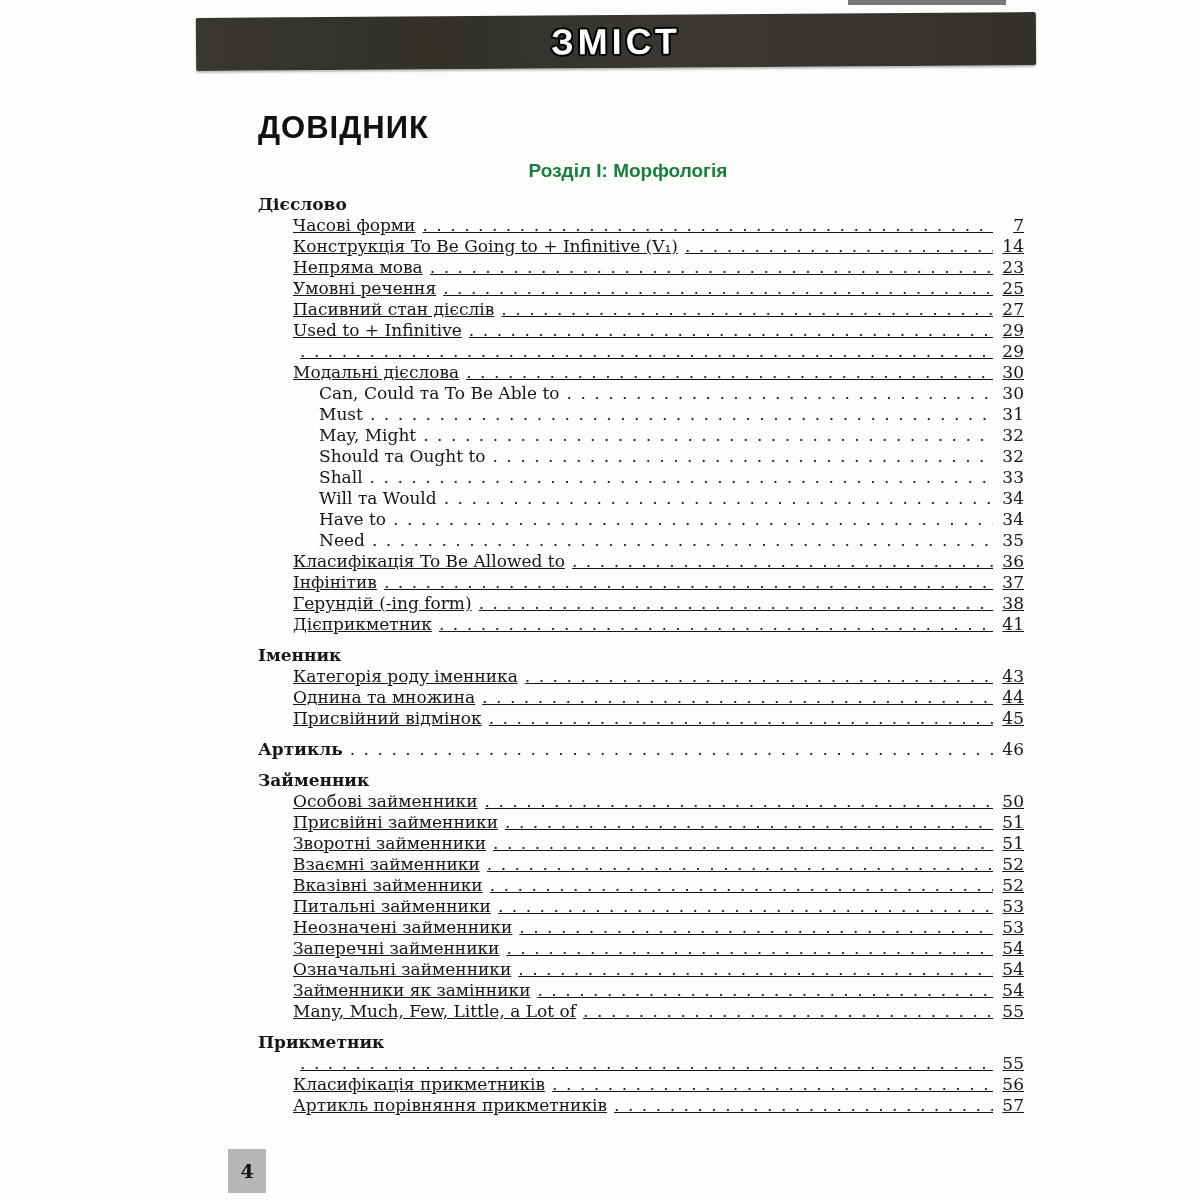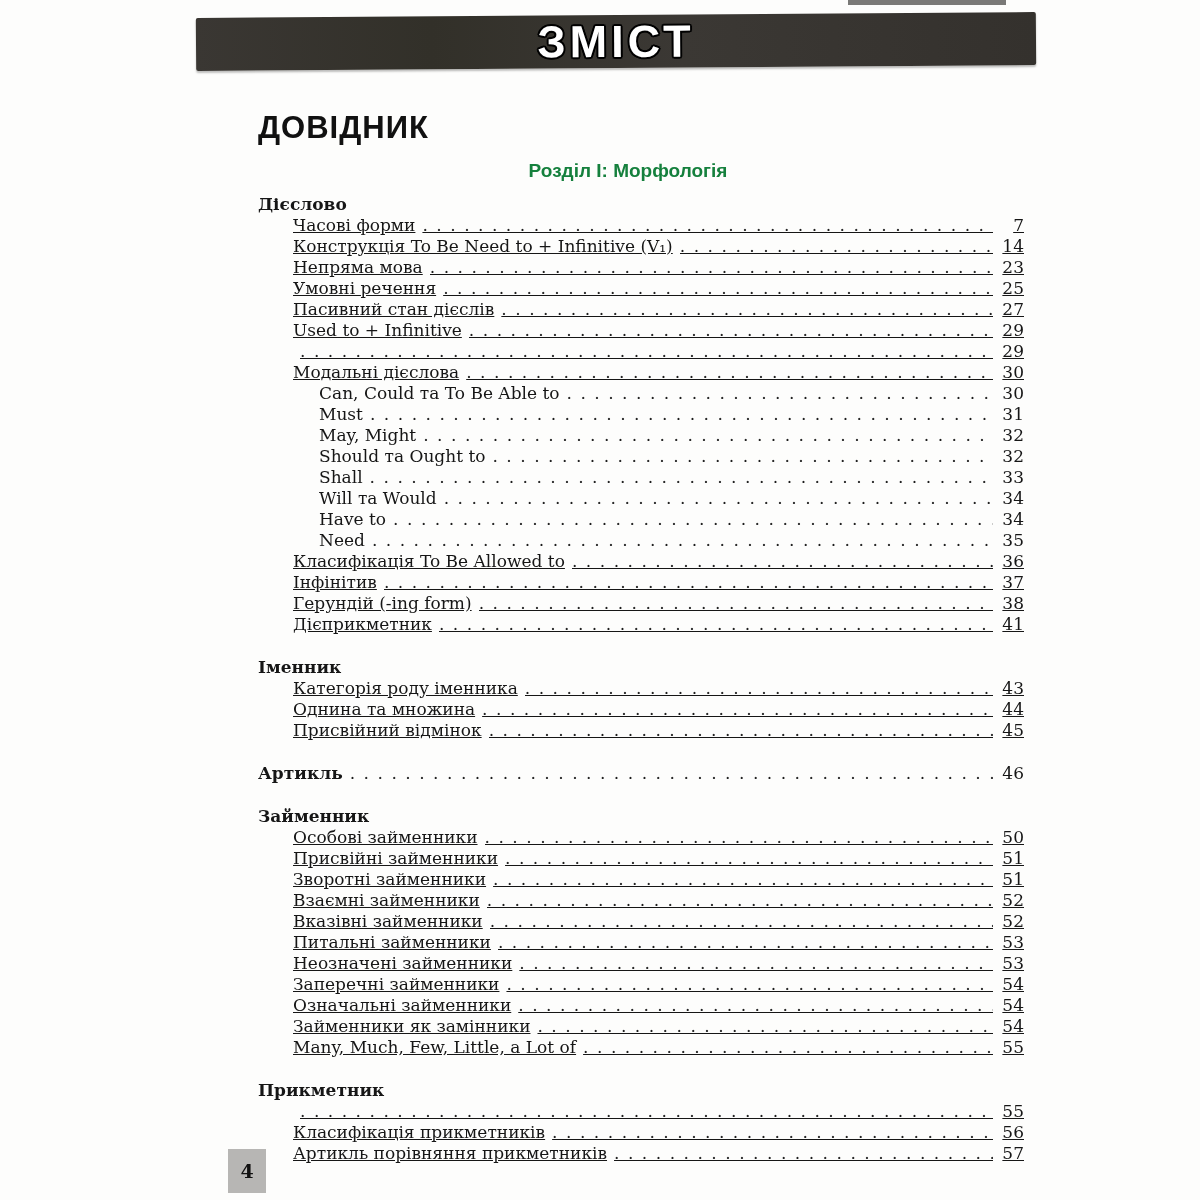--- a/index.html
+++ b/index.html
@@ -36,21 +36,21 @@
     transform: rotate(-0.4deg);
     display: flex;
     align-items: center;
     justify-content: center;
     border-radius: 2px;
     box-shadow: 0 2px 2px rgba(0,0,0,0.25);
   }
   .banner-title {
     font-family: "Liberation Sans", sans-serif;
     font-weight: bold;
-    font-size: 45px;
+    font-size: 36px;
     letter-spacing: 4px;
     color: #ffffff;
     text-shadow:
       2px 0 0 #000, -2px 0 0 #000, 0 2px 0 #000, 0 -2px 0 #000,
       1.5px 1.5px 0 #000, -1.5px -1.5px 0 #000,
       1.5px -1.5px 0 #000, -1.5px 1.5px 0 #000;
   }
   .heading {
     position: absolute;
     left: 258px;
@@ -74,21 +74,21 @@
     color: #15803d;
   }
   .toc {
     position: absolute;
     left: 258px;
     top: 194px;
     width: 766px;
     font-size: 17px;
     line-height: 21px;
   }
-  .toc-section { margin-top: 22px; }
+  .toc-section { margin-top: 10px; }
   .toc-section:first-child { margin-top: 0; }
   .toc-row {
     display: flex;
     align-items: baseline;
     height: 21px;
     white-space: nowrap;
   }
   .sec-title { font-weight: bold; }
   .lvl1 { padding-left: 35px; text-decoration: underline; }
   .lvl2 { padding-left: 61px; }
@@ -142,21 +142,21 @@
       <div class="toc-section">
         <div class="toc-row">
           <span class="sec-title">Дієслово</span>
         </div>
         <div class="toc-row lvl1">
           <span class="entry-label">Часові форми</span>
           <span class="leader"></span>
           <span class="page-num">7</span>
         </div>
         <div class="toc-row lvl1">
-          <span class="entry-label">Конструкція To Be Need to + Infinitive (V₁)</span>
+          <span class="entry-label">Конструкція To Be Going to + Infinitive (V₁)</span>
           <span class="leader"></span>
           <span class="page-num">14</span>
         </div>
         <div class="toc-row lvl1">
           <span class="entry-label">Непряма мова</span>
           <span class="leader"></span>
           <span class="page-num">23</span>
         </div>
         <div class="toc-row lvl1">
           <span class="entry-label">Умовні речення</span>

